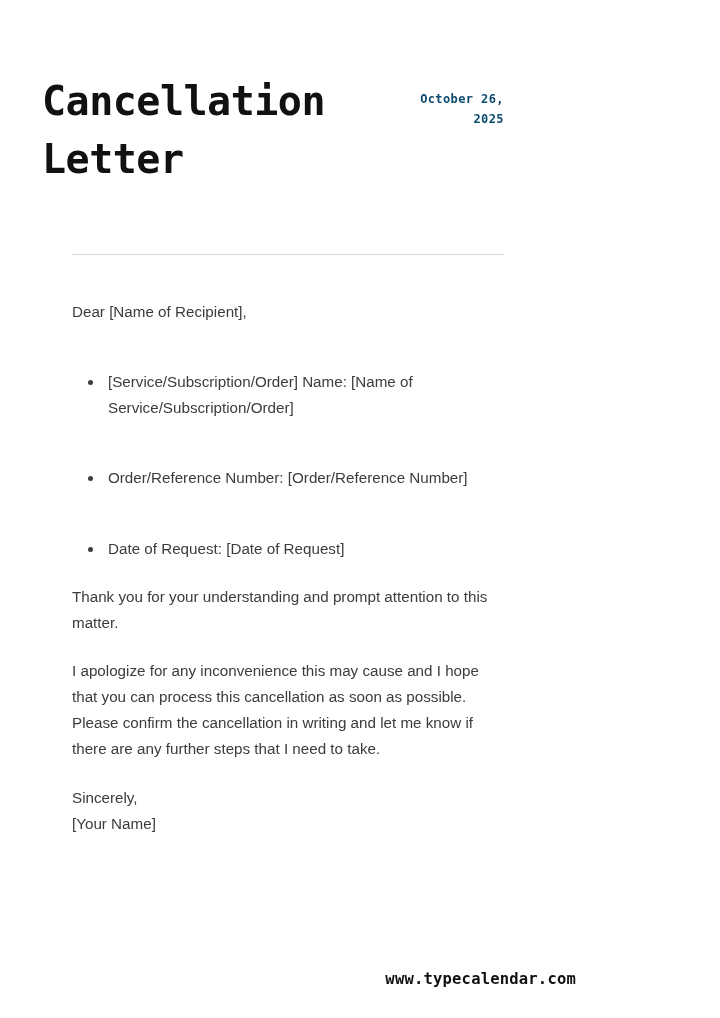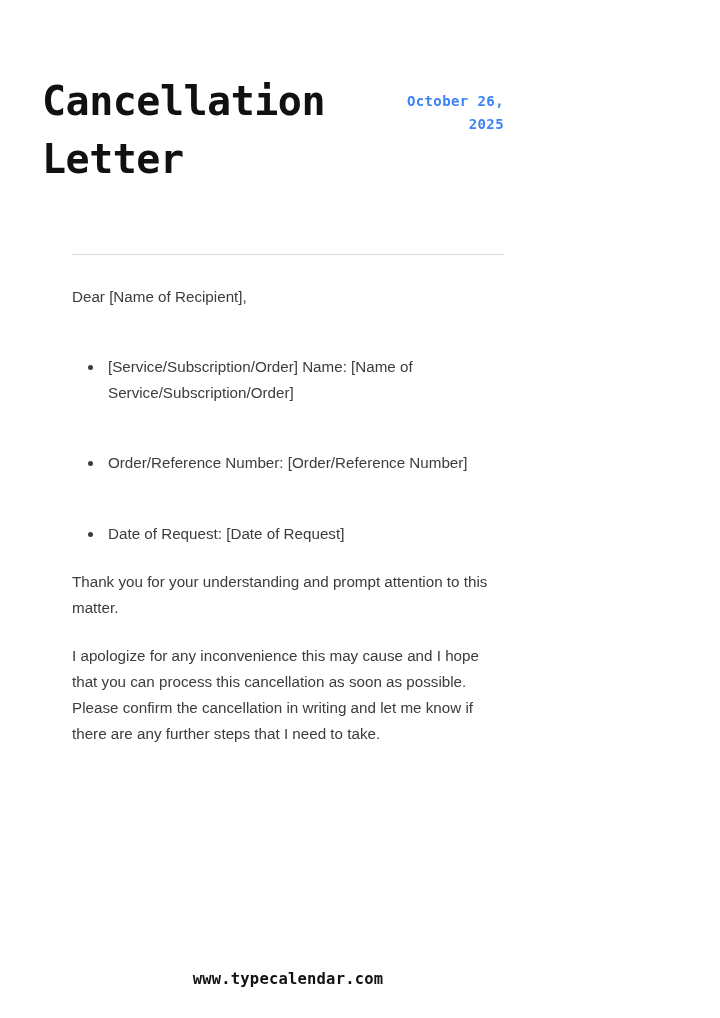--- a/index.html
+++ b/index.html
@@ -32,41 +32,41 @@
     font-size: 40px;
     line-height: 1.45;
     color: #111111;
     letter-spacing: -0.5px;
     max-width: 380px;
     margin: 0;
   }
   .doc-date {
     font-family: "DejaVu Sans Mono", monospace;
     font-weight: bold;
-    font-size: 14px;
+    font-size: 12px;
     line-height: 1.65;
-    color: #3b82f6;
+    color: #0c4a6e;
     text-align: right;
     width: 140px;
     margin-top: 18px;
     letter-spacing: 0.4px;
   }
   .divider {
     margin: 66px 72px 0 72px;
     border-top: 1px solid #d8d8d8;
     height: 0;
   }
   .body-wrap {
     padding: 28px 72px 0 72px;
     color: #3c3c3c;
     font-size: 15.2px;
     line-height: 1.72;
   }
   .para {
-    margin: 1px 0 22px 0;
+    margin: 16px 0 22px 0;
   }
   .para.greeting {
     margin-bottom: 26px;
   }
   ul.details {
     margin: 0 0 22px 0;
     padding-left: 32px;
   }
   ul.details li {
     margin-bottom: 1px;
@@ -77,21 +77,21 @@
     margin: 0;
   }
   .closing-line {
     margin: 0;
   }
   .footer {
     position: absolute;
     left: 0;
     right: 0;
     bottom: 30px;
-    text-align: center;
+    text-align: right;
     font-family: "DejaVu Sans Mono", monospace;
     font-weight: bold;
     font-size: 15.5px;
     color: #111111;
     letter-spacing: 0.2px;
   }
 </style>
 </head>
 <body>
 
@@ -113,18 +113,22 @@
       <li>[Service/Subscription/Order] Name: [Name of Service/Subscription/Order]</li>
       <li>Order/Reference Number: [Order/Reference Number]</li>
       <li>Date of Request: [Date of Request]</li>
     </ul>
 
 
     <p class="para">Thank you for your understanding and prompt attention to this matter.</p>
 
     <p class="para">I apologize for any inconvenience this may cause and I hope that you can process this cancellation as soon as possible. Please confirm the cancellation in writing and let me know if there are any further steps that I need to take.</p>
 
+    <div class="closing-block">
+      <p class="closing-line">Sincerely,</p>
+      <p class="closing-line">[Your Name]</p>
+    </div>
 
   </div>
 
   <div class="footer">www.typecalendar.com</div>
 
 </div>
 
 </body></html>

